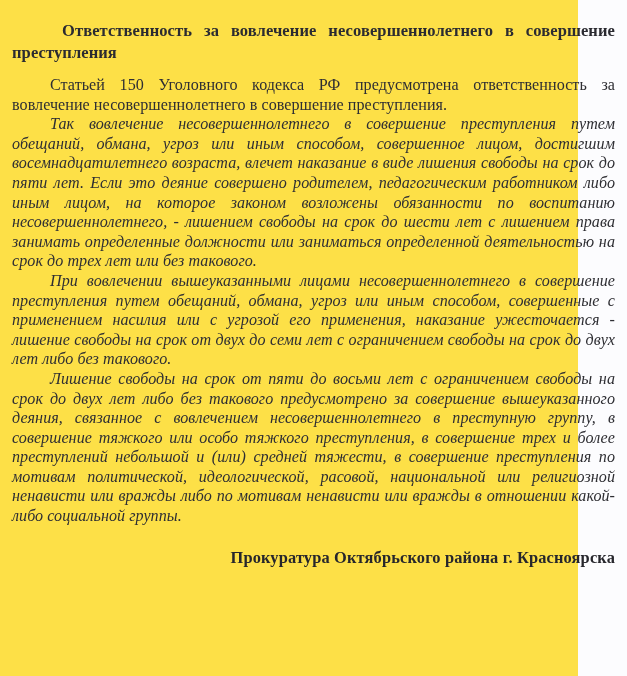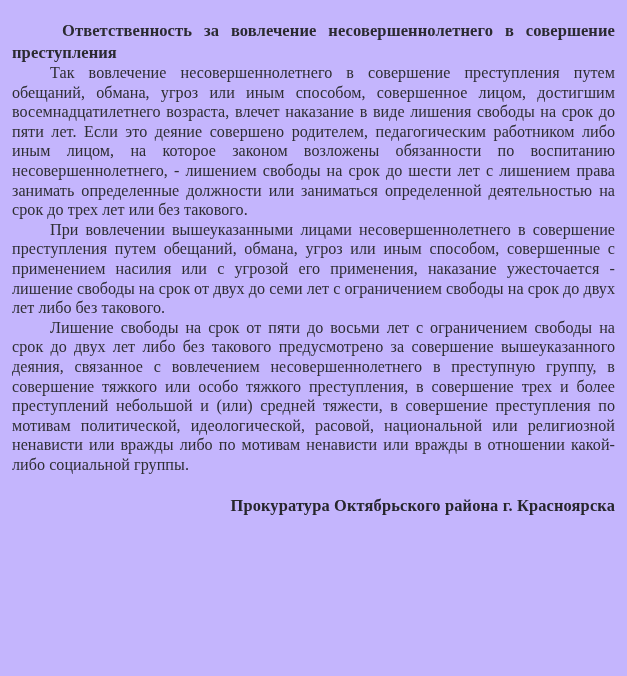--- a/index.html
+++ b/index.html
@@ -11,25 +11,25 @@
     width: 627px;
     height: 676px;
     background: #fcfcfe;
     font-family: "Liberation Serif", "DejaVu Serif", serif;
     color: #2c2c31;
     overflow: hidden;
   }
 
   .page {
     position: relative;
-    width: 627px;
+    width: 578px;
     height: 676px;
     box-sizing: border-box;
     padding: 0;
-    background: #c4b5fd;
+    background: #fde047;
   }
 
   .doc-body {
     position: absolute;
     left: 12px;
     top: 0;
     width: 603px;
   }
 
   
@@ -53,20 +53,21 @@
     line-height: 19.6px;
     text-align: justify;
     text-align-last: left;
     text-indent: 38px;
     margin: 0;
     color: #2e2e33;
     letter-spacing: 0.05px;
   }
   .para + .para {
     margin-top: 0;
+    font-style: italic;
   }
   .para-first {
     margin-top: 12px;
   }
 
   
   .doc-footer {
     font-weight: bold;
     font-size: 16.4px;
     line-height: 20px;
@@ -79,20 +80,21 @@
   }
 </style>
 </head>
 <body>
 
 <div class="page">
   <div class="doc-body">
 
     <h1 class="doc-title">Ответственность за вовлечение несовершеннолетнего в совершение преступления</h1>
 
+    <p class="para para-first">Статьей 150 Уголовного кодекса РФ предусмотрена ответственность за вовлечение несовершеннолетнего в совершение преступления.</p>
 
     <p class="para">Так вовлечение несовершеннолетнего в совершение преступления путем обещаний, обмана, угроз или иным способом, совершенное лицом, достигшим восемнадцатилетнего возраста, влечет наказание в виде лишения свободы на срок до пяти лет. Если это деяние совершено родителем, педагогическим работником либо иным лицом, на которое законом возложены обязанности по воспитанию несовершеннолетнего, - лишением свободы на срок до шести лет с лишением права занимать определенные должности или заниматься определенной деятельностью на срок до трех лет или без такового.</p>
 
     <p class="para">При вовлечении вышеуказанными лицами несовершеннолетнего в совершение преступления путем обещаний, обмана, угроз или иным способом, совершенные с применением насилия или с угрозой его применения, наказание ужесточается - лишение свободы на срок от двух до семи лет с ограничением свободы на срок до двух лет либо без такового.</p>
 
     <p class="para">Лишение свободы на срок от пяти до восьми лет с ограничением свободы на срок до двух лет либо без такового предусмотрено за совершение вышеуказанного деяния, связанное с вовлечением несовершеннолетнего в преступную группу, в совершение тяжкого или особо тяжкого преступления, в совершение трех и более преступлений небольшой и (или) средней тяжести, в совершение преступления по мотивам политической, идеологической, расовой, национальной или религиозной ненависти или вражды либо по мотивам ненависти или вражды в отношении какой-либо социальной группы.</p>
 
     <p class="doc-footer">Прокуратура Октябрьского района г. Красноярска</p>
 
   </div>

